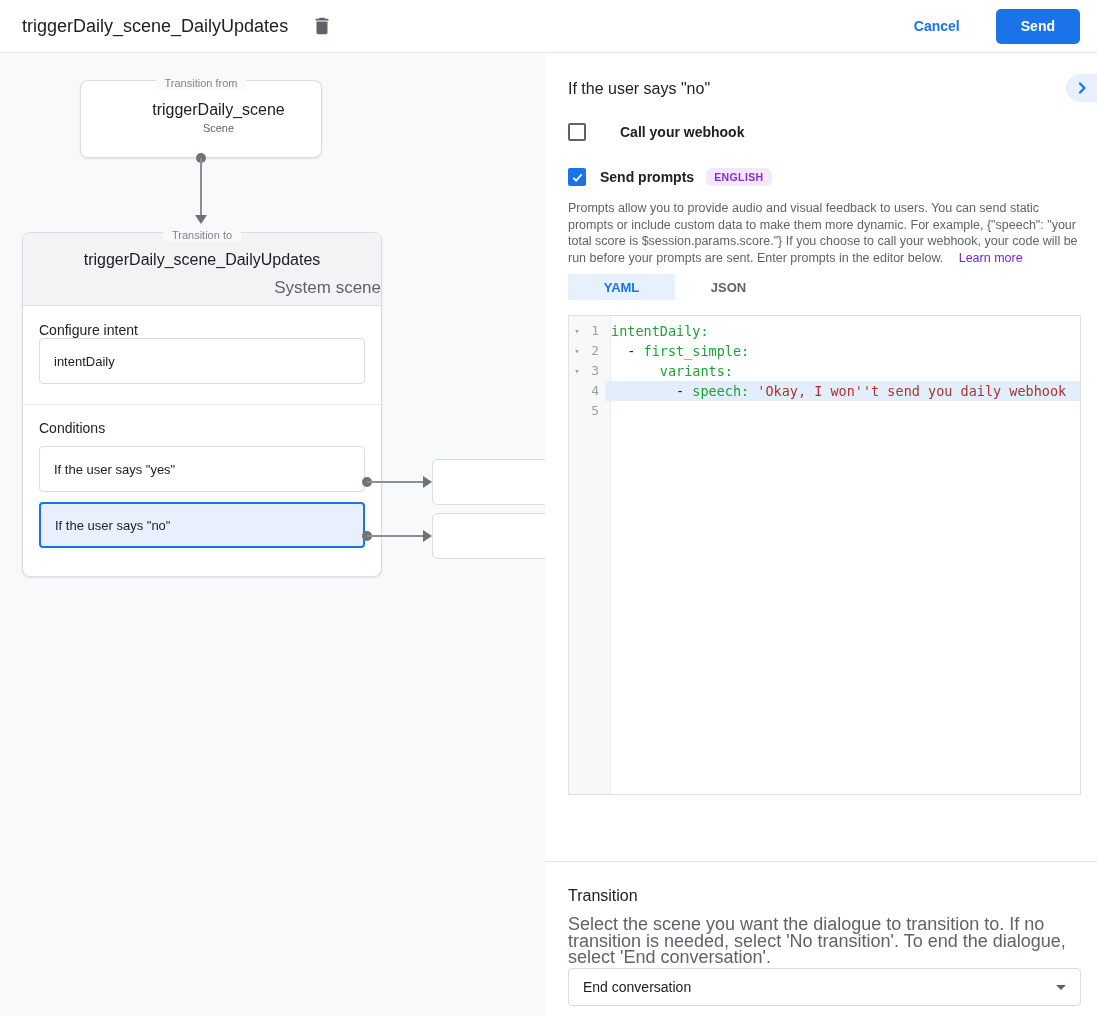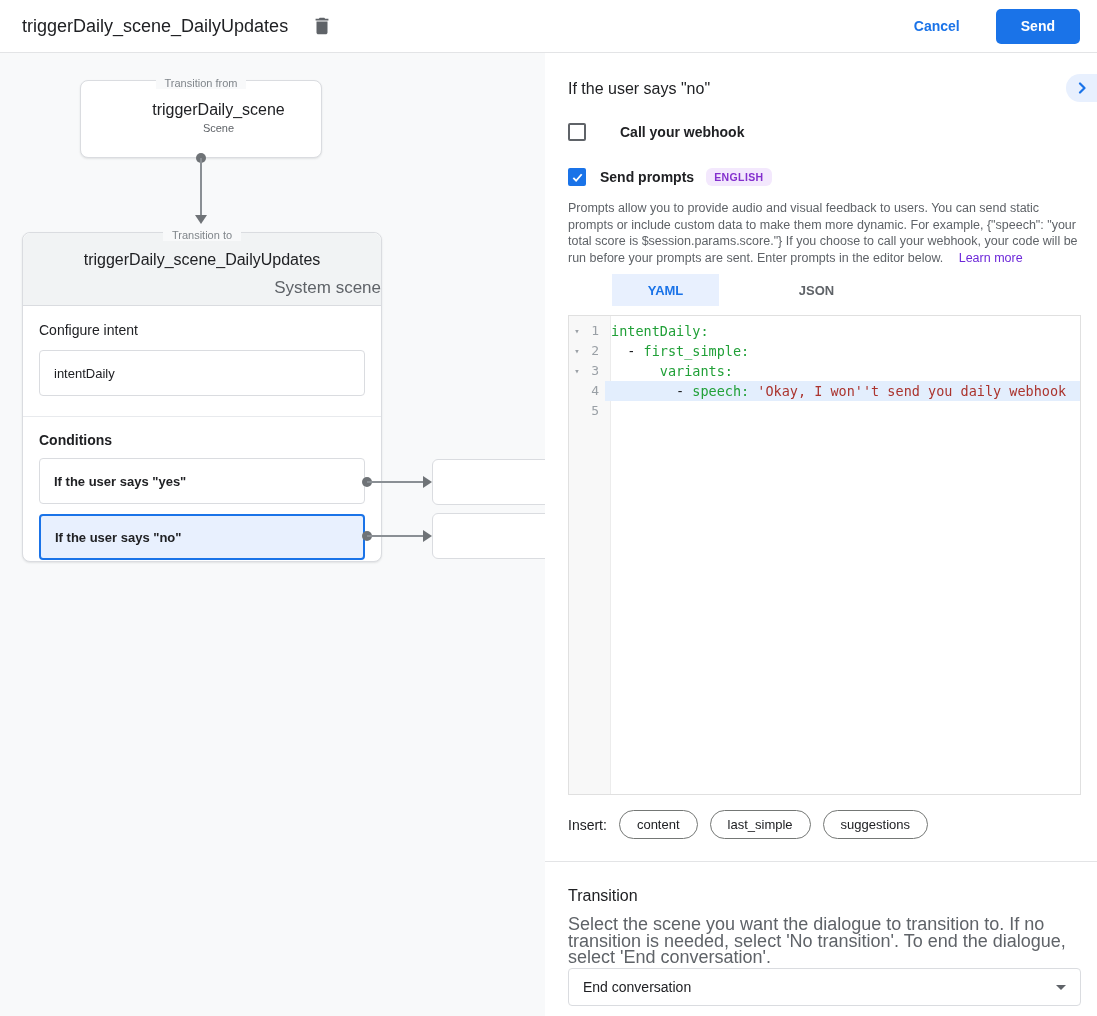--- a/index.html
+++ b/index.html
@@ -32,24 +32,24 @@
   .card-from .card-title { margin-top:20px; font-size:16px; color:#202124; }
   .card-from .card-sub { margin-top:3px; font-size:11px; color:#5f6368; }
 
   .card-to { left:22px; top:179px; width:360px; }
   .card-to-header { background:#f1f3f4; border-bottom:1px solid #dadce0;
     border-radius:8px 8px 0 0; height:73px; text-align:center; }
   .card-to-header .card-title { padding-top:18px; font-size:16px; color:#202124; }
   .card-to-header .card-sub { margin-top:9px; font-size:17px; color:#5f6368;text-align:right; }
   .card-section1 { padding:16px 16px 20px 16px; }
   .sec-label { font-size:14px; color:#202124; }
-  .intent-box { margin-top:12px; height:46px; border:1px solid #dadce0; border-radius:4px;
+  .intent-box { height:46px; border:1px solid #dadce0; border-radius:4px;
     display:flex; align-items:center; padding:0 14px; font-size:13px; color:#202124; background:#fff; }
   .card-divider { border-top:1px solid #e8eaed; }
-  .card-section2 { padding:15px 16px 1px 16px;font-weight:bold; }
+  .card-section2 { padding:15px 16px 28px 16px; }
   .cond { margin-top:10px; height:46px; border:1px solid #dadce0; border-radius:4px;
     display:flex; align-items:center; padding:0 14px; font-size:13px; color:#202124;
     background:#fff; cursor:pointer; }
   .cond.selected { border:2px solid #1a73e8; background:#e8f0fe; }
 
   
   .v-line { position:absolute; left:200px; top:105px; width:2px; height:58px; background:#8a8f94; }
   .v-dot { position:absolute; left:196px; top:100px; width:10px; height:10px;
     border-radius:50%; background:#6f7377; }
   .v-arrow { position:absolute; left:195px; top:162px; width:0; height:0;
@@ -78,22 +78,22 @@
     align-items:center; justify-content:center; }
   .check-label { margin-left:14px; font-size:14px; font-weight:700; color:#202124; }
   .lang-badge { margin-left:12px; background:#f3e8fd; color:#8430ce; font-size:10.5px;
     font-weight:700; letter-spacing:.4px; padding:3px 8px; border-radius:6px; }
 
   .prompts-desc { position:absolute; left:23px; top:147px; width:514px; font-size:12.5px;
     line-height:16.5px; color:#5f6368; }
   .learn-more { color:#6d28d9; cursor:pointer; text-decoration:none;padding-left:12px; }
 
   .tabs { position:absolute; left:23px; top:221px; display:flex; }
-  .tab { width:107px; height:32px; display:flex; align-items:center; justify-content:center;
-    font-size:13px; font-weight:700; color:#5f6368; cursor:pointer;margin-left:44px; }
+  .tab { width:107px; height:26px; display:flex; align-items:center; justify-content:center;
+    font-size:13px; font-weight:700; color:#5f6368; cursor:pointer; }
   .tab.active { color:#1a73e8; background:#e8f0fe; }
 
   .editor { position:absolute; left:23px; top:262px; width:513px; height:480px;
     border:1px solid #e0e0e0; overflow:hidden; cursor:text;
     background:linear-gradient(90deg,#f8f8f8 0,#f8f8f8 41px,#ececec 41px,#ececec 42px,#fff 42px);
     padding-top:5px; }
   .cl { display:flex; height:20px; font-family:"DejaVu Sans Mono", monospace;
     font-size:13.5px; line-height:20px; }
   .cl .fold { width:16px; text-align:center; color:#9aa0a6; font-size:9px; cursor:pointer; }
   .cl .num { width:20px; text-align:right; color:#9aa0a6; padding-right:6px; font-size:13px; }
@@ -241,26 +241,20 @@
           <div class="code"><span class="seg-plain">        - </span><span class="seg-key">speech:</span><span class="seg-plain"> </span><span class="seg-string">'Okay, I won''t send you daily webhook</span></div>
         </div>
         <div class="cl">
           <div class="fold"></div>
           <div class="num">5</div>
           <div class="code"></div>
         </div>
       </div>
   </div>
 
-  <div class="insert-row">
-    <span class="insert-label">Insert:</span>
-    <button class="chip">content</button>
-    <button class="chip">last_simple</button>
-    <button class="chip">suggestions</button>
-  </div>
 
   <div class="panel-divider"></div>
 
   <div class="transition-title">Transition</div>
   <div class="transition-desc">Select the scene you want the dialogue to transition to. If no transition is needed, select 'No transition'. To end the dialogue, select 'End conversation'.</div>
 
   <div class="transition-select">
     <span>End conversation</span>
     <span class="select-caret"></span>
   </div>

